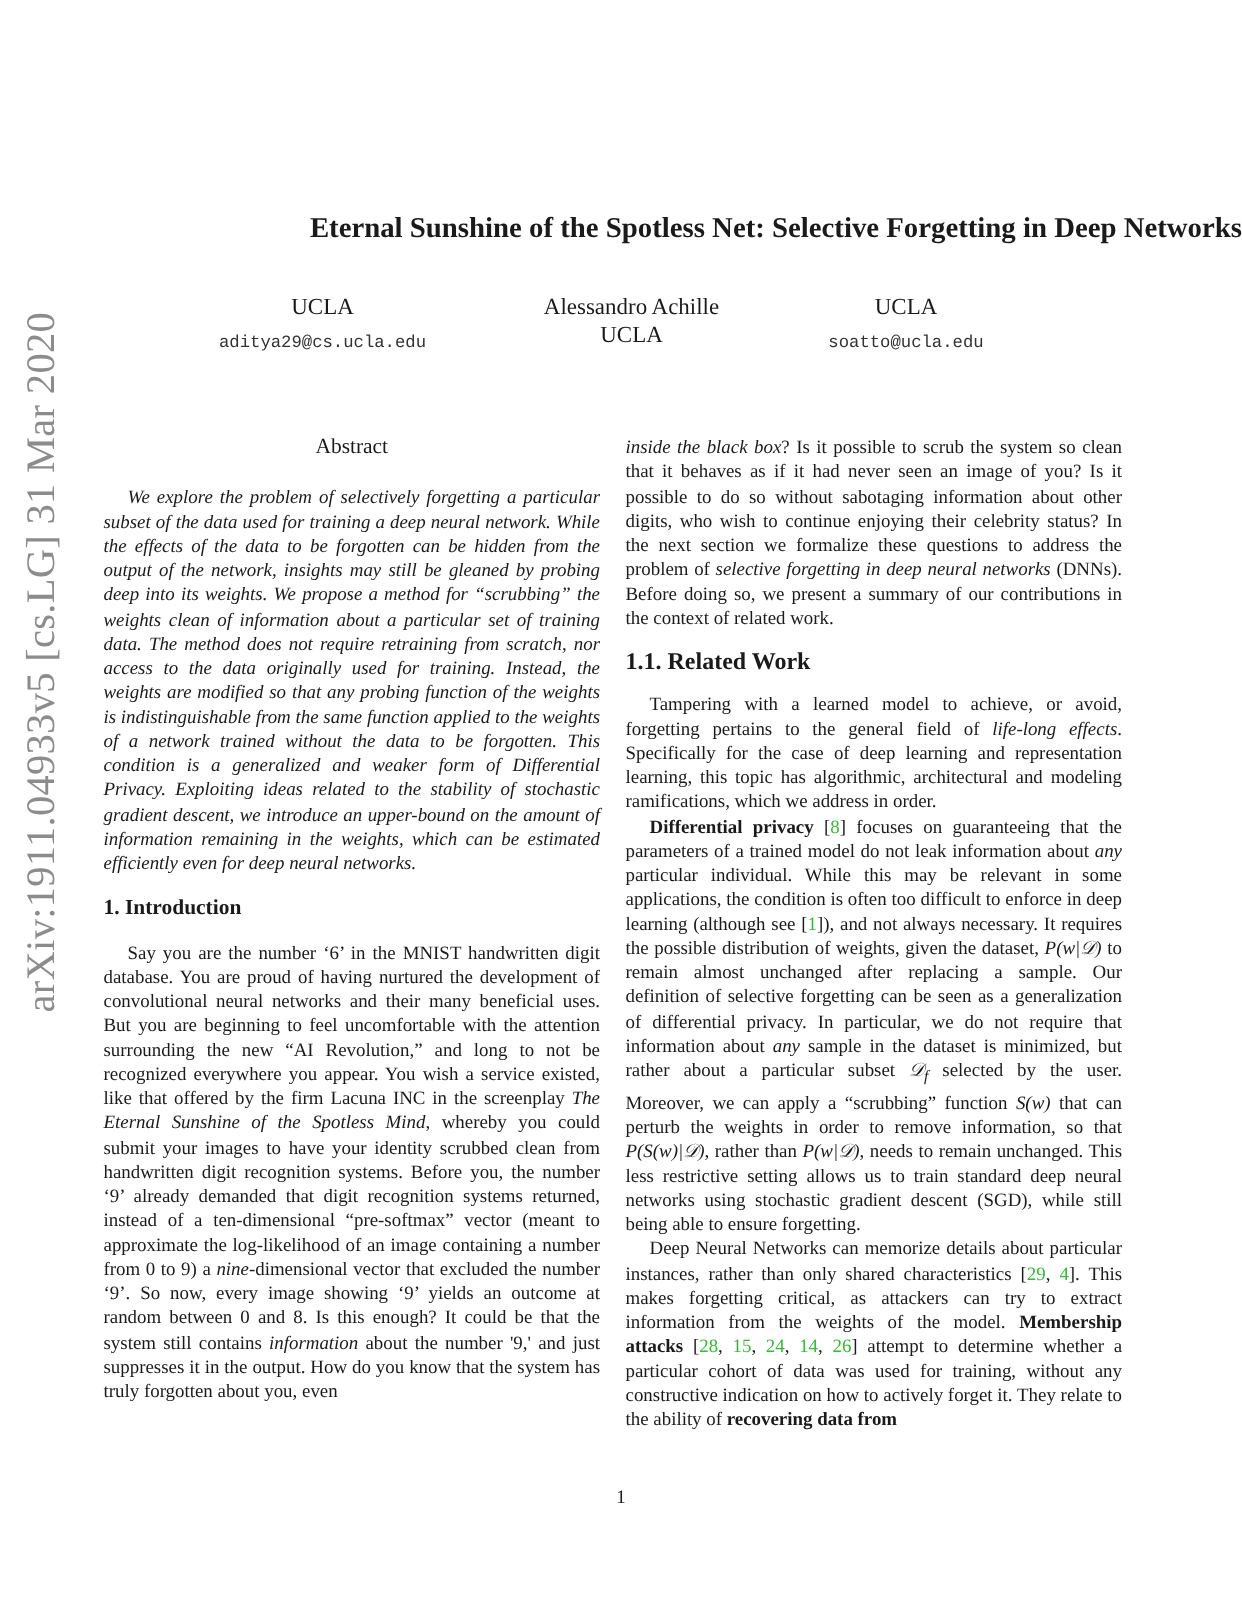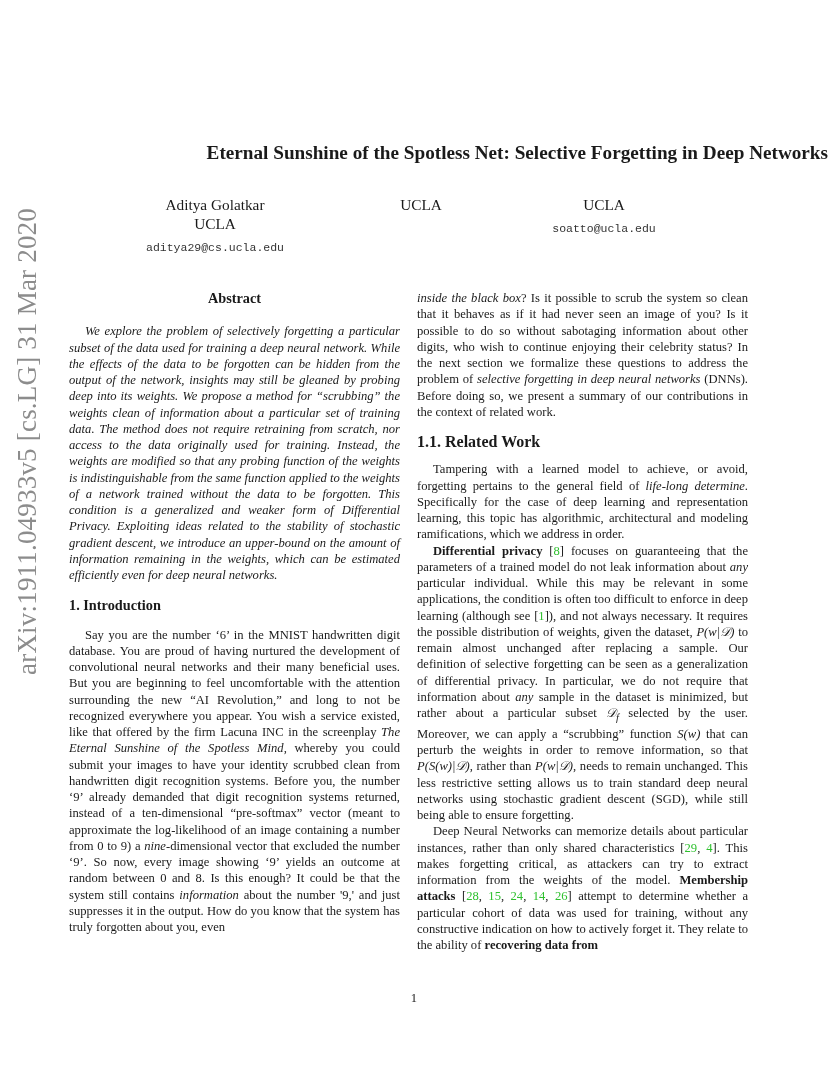--- a/index.html
+++ b/index.html
@@ -26,59 +26,59 @@
     font-size: 11.5px; color: #333; margin-top: 5px; display: block;
   }
   .col {
     position: absolute; width: 331px; font-size: 12.6px; line-height: 16.25px;
     text-align: justify;
   }
   .col p { margin: 0; text-indent: 16px; }
   .col p.noind { text-indent: 0; }
   .col-left { left: 69px; top: 290px; }
   .col-right { left: 417px; top: 290px; }
-  .abstract-head { text-align: center; font-weight: bold; font-size: 14.3px; margin: 0 0 17px 0; }
+  .abstract-head { text-align: center; font-weight: normal; font-size: 14.3px; margin: 0 0 17px 0; }
   .abstract { font-style: italic; }
   .sec-head { font-weight: bold; font-size: 14.3px; margin: 14px 0 13px 0; text-indent: 0; }
   .subsec-head { font-weight: bold; font-size: 16px; margin: 14px 0 11px 0; }
   .cite { color: #2ec02e; }
   em, i { font-style: italic; }
   .m { font-style: italic; font-family: "Liberation Serif", serif; }
   .page-num {
     position: absolute; top: 991px; left: 0; width: 828px; text-align: center; font-size: 12.6px;
   }
 </style>
 </head>
 <body>
 
 <div class="arxiv-stamp">arXiv:1911.04933v5  [cs.LG]  31 Mar 2020</div>
 
 <div class="title">Eternal Sunshine of the Spotless Net: Selective Forgetting in Deep Networks</div>
 
 <div class="author" style="left:115px">
-  <div>Aditya Golatkar</div>
   <div>UCLA</div>
   <span class="email">aditya29@cs.ucla.edu</span>
 </div>
 <div class="author" style="left:321px">
+  <div>Alessandro Achille</div>
   <div>UCLA</div>
 </div>
 <div class="author" style="left:504px">
   <div>UCLA</div>
   <span class="email">soatto@ucla.edu</span>
 </div>
 
 <div class="col col-left">
   <div class="abstract-head">Abstract</div>
   <p class="abstract">We explore the problem of selectively forgetting a particular subset of the data used for training a deep neural network. While the effects of the data to be forgotten can be hidden from the output of the network, insights may still be gleaned by probing deep into its weights. We propose a method for “scrubbing” the weights clean of information about a particular set of training data. The method does not require retraining from scratch, nor access to the data originally used for training. Instead, the weights are modified so that any probing function of the weights is indistinguishable from the same function applied to the weights of a network trained without the data to be forgotten. This condition is a generalized and weaker form of Differential Privacy. Exploiting ideas related to the stability of stochastic gradient descent, we introduce an upper-bound on the amount of information remaining in the weights, which can be estimated efficiently even for deep neural networks.</p>
   <div class="sec-head">1. Introduction</div>
   <p><span>Say you are the number ‘6’ in the MNIST handwritten digit database. You are proud of having nurtured the development of convolutional neural networks and their many beneficial uses. But you are beginning to feel uncomfortable with the attention surrounding the new “AI Revolution,” and long to not be recognized everywhere you appear. You wish a service existed, like that offered by the firm Lacuna INC in the screenplay </span><em>The Eternal Sunshine of the Spotless Mind</em><span>, whereby you could submit your images to have your identity scrubbed clean from handwritten digit recognition systems. Before you, the number ‘9’ already demanded that digit recognition systems returned, instead of a ten-dimensional “pre-softmax” vector (meant to approximate the log-likelihood of an image containing a number from 0 to 9) a </span><em>nine</em><span>-dimensional vector that excluded the number ‘9’. So now, every image showing ‘9’ yields an outcome at random between 0 and 8. Is this enough? It could be that the system still contains </span><em>information</em><span> about the number '9,' and just suppresses it in the output. How do you know that the system has truly forgotten about you, even </span></p>
 </div>
 
 <div class="col col-right">
   <p class="noind"><em>inside the black box</em><span>? Is it possible to scrub the system so clean that it behaves as if it had never seen an image of you? Is it possible to do so without sabotaging information about other digits, who wish to continue enjoying their celebrity status? In the next section we formalize these questions to address the problem of </span><em>selective forgetting in deep neural networks</em><span> (DNNs). Before doing so, we present a summary of our contributions in the context of related work.</span></p>
   <div class="subsec-head">1.1. Related Work</div>
-  <p><span>Tampering with a learned model to achieve, or avoid, forgetting pertains to the general field of </span><em>life-long determine</em><span>. Specifically for the case of deep learning and representation learning, this topic has algorithmic, architectural and modeling ramifications, which we address in order.</span></p>
+  <p><span>Tampering with a learned model to achieve, or avoid, forgetting pertains to the general field of </span><em>life-long effects</em><span>. Specifically for the case of deep learning and representation learning, this topic has algorithmic, architectural and modeling ramifications, which we address in order.</span></p>
   <p><b>Differential privacy</b> [<span class="cite">8</span>]<span> focuses on guaranteeing that the parameters of a trained model do not leak information about </span><em>any</em><span> particular individual. While this may be relevant in some applications, the condition is often too difficult to enforce in deep learning (although see [</span><span class="cite">1</span><span>]), and not always necessary. It requires the possible distribution of weights, given the dataset, </span><span class="m">P(w|𝒟)</span><span> to remain almost unchanged after replacing a sample. Our definition of selective forgetting can be seen as a generalization of differential privacy. In particular, we do not require that information about </span><em>any</em><span> sample in the dataset is minimized, but rather about a particular subset </span><span class="m">𝒟</span><sub class="m">f</sub><span> selected by the user. Moreover, we can apply a “scrubbing” function </span><span class="m">S(w)</span><span> that can perturb the weights in order to remove information, so that </span><span class="m">P(S(w)|𝒟)</span><span>, rather than </span><span class="m">P(w|𝒟)</span><span>, needs to remain unchanged. This less restrictive setting allows us to train standard deep neural networks using stochastic gradient descent (SGD), while still being able to ensure forgetting.</span></p>
   <p><span>Deep Neural Networks can memorize details about particular instances, rather than only shared characteristics [</span><span class="cite">29</span>, <span class="cite">4</span><span>]. This makes forgetting critical, as attackers can try to extract information from the weights of the model. </span><b>Membership attacks</b> [<span class="cite">28</span>, <span class="cite">15</span>, <span class="cite">24</span>, <span class="cite">14</span>, <span class="cite">26</span><span>] attempt to determine whether a particular cohort of data was used for training, without any constructive indication on how to actively forget it. They relate to the ability of </span><b>recovering data from</b></p>
 </div>
 
 <div class="page-num">1</div>
 
 </body></html>

